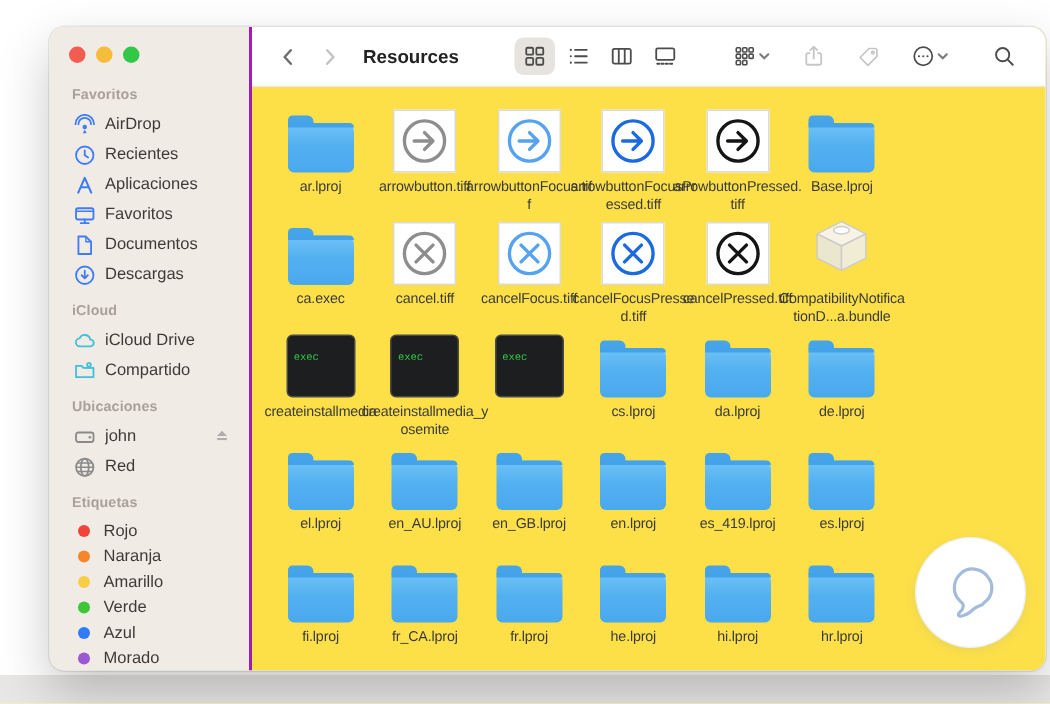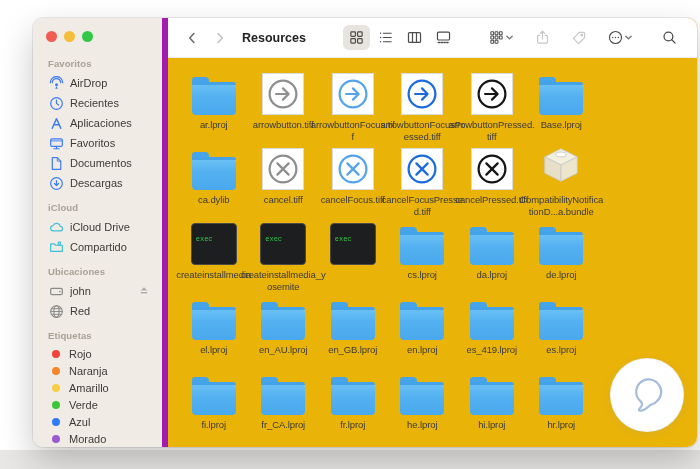--- a/index.html
+++ b/index.html
@@ -10,34 +10,34 @@
     position:relative;
   }
   .window {
     position:absolute; left:33px; top:18px; width:664px; height:429px;
     background:#ffffff; border-radius:10px; display:flex; overflow:hidden;
     box-shadow:0 0 0 1px rgba(0,0,0,.08), 0 14px 34px rgba(0,0,0,.22);
   }
   
   .sidebar {
     width:135px; min-width:135px; background:#f0ebe4; padding:13px 10px 4px 13px;
-    border-right:6px solid #a21caf; font-size:11px; color:#3e3a36; overflow:hidden;
+    border-right:2px solid #a21caf; font-size:11px; color:#3e3a36; overflow:hidden;
   }
   .traffic { display:flex; gap:7px; margin-bottom:16px; }
   .light { width:11px; height:11px; border-radius:50%; }
   .light.red{ background:#f35c50; } .light.yellow{ background:#f6bd3a; } .light.green{ background:#33c748; }
   .section { margin-bottom:9px; }
   .section-title { font-size:9.5px; color:#a8a198; margin:8px 0 4px 2px; font-weight:bold; letter-spacing:.1px; }
   .side-item { display:flex; align-items:center; gap:6px; padding:2.5px 3px; border-radius:4px; cursor:default; }
   .side-item svg { flex:0 0 auto; }
   .side-label { white-space:nowrap; overflow:hidden; }
   .eject { margin-left:auto; opacity:.75; }
   .tag-dot { width:8px; height:8px; border-radius:50%; margin:0 3px 0 3px; flex:0 0 auto; }
   
-  .main { flex:1; display:flex; flex-direction:column; position:relative; background:#eab308; }
+  .main { flex:1; display:flex; flex-direction:column; position:relative; background:#fde047; }
   .toolbar {
     height:40px; min-height:40px; display:flex; align-items:center;
     padding:0 14px 0 10px; border-bottom:1px solid #ebebeb; background:#fff;
   }
   .tb-btn { display:flex; align-items:center; justify-content:center; padding:4px 5px; border-radius:6px; cursor:default; }
   .tb-btn.active { background:#e7e3de; }
   .tb-title { font-size:12.5px; font-weight:bold; color:#222; margin:0 4px 0 8px; }
   .tb-spacer { flex:1; }
   .tb-group { display:flex; align-items:center; gap:2px; }
   .gap-s { width:10px; } .gap-m { width:18px; } .gap-l { width:26px; }
@@ -351,21 +351,21 @@
           <div class="cell">
             <div class="icon-wrap">
               <span class="folder-icon"></span>
             </div>
             <div class="label">Base.lproj</div>
           </div>
           <div class="cell">
             <div class="icon-wrap">
               <span class="folder-icon"></span>
             </div>
-            <div class="label">ca.dylib</div>
+            <div class="label">ca.exec</div>
           </div>
           <div class="cell">
             <div class="icon-wrap">
               <span class="tile">
                 <svg width="38" height="38" viewBox="0 0 44 44" fill="none" stroke="#8e8e8e" stroke-width="2.6" stroke-linecap="round" stroke-linejoin="round">
                   <circle cx="22" cy="22" r="15.5"></circle>
                   <path d="M15.5 15.5l13 13M28.5 15.5l-13 13"></path>
                 </svg>
               </span>
             </div>

